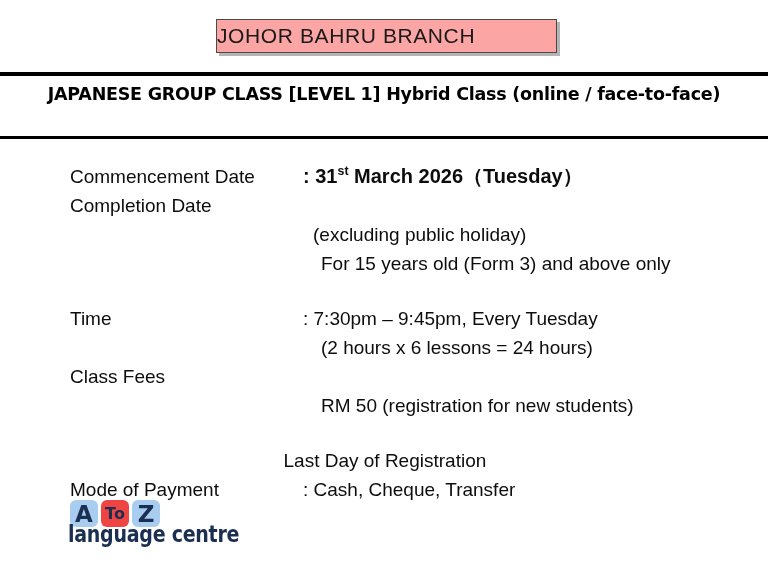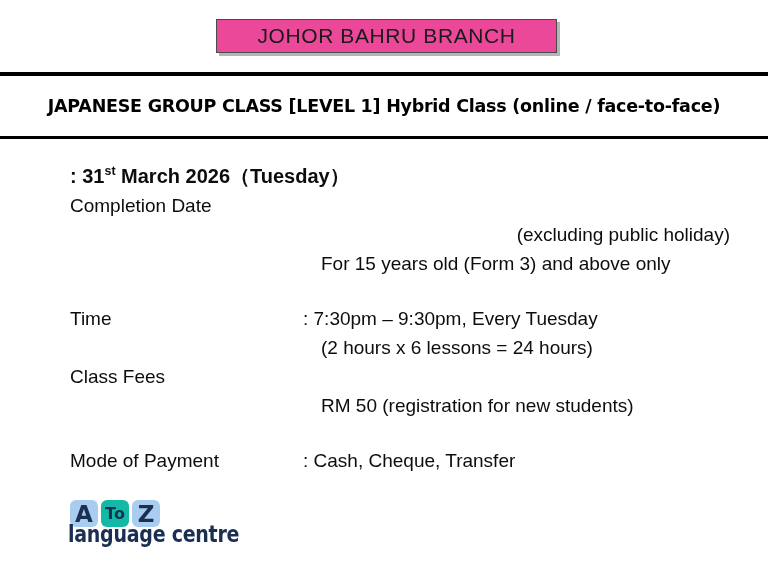--- a/index.html
+++ b/index.html
@@ -24,26 +24,25 @@
     width: 341px;
     height: 34px;
   }
   .branch-box {
     position: absolute;
     left: 0;
     top: 0;
     width: 100%;
     height: 100%;
     box-sizing: border-box;
-    background: #ec4899;
+    background: #fca5a5;
     border: 1.3px solid #4a4a4a;
     box-shadow: 3px 3px 0 0 rgba(120,120,120,0.55);
     display: flex;
     align-items: center;
-    justify-content: center;
   }
   .branch-text {
     font-family: "Liberation Sans", sans-serif;
     font-size: 21px;
     font-weight: 400;
     letter-spacing: 0.6px;
     color: #1a1a1a;
     white-space: nowrap;
   }
 
@@ -53,21 +52,21 @@
     left: 0;
     width: 768px;
     background: #000000;
   }
   .rule-top    { top: 72px;  height: 4px; }
   .rule-bottom { top: 136px; height: 3px; }
 
   .class-title {
     position: absolute;
     left: 0;
-    top: 96px;
+    top: 84px;
     width: 768px;
     text-align: center;
     font-family: "DejaVu Sans", sans-serif;
     font-size: 17.5px;
     font-weight: 700;
     letter-spacing: -0.25px;
     color: #000000;
     white-space: nowrap;
   }
 
@@ -103,21 +102,21 @@
   .value.strong {
     font-size: 20px;
     font-weight: 700;
   }
   .subline {
     font-size: 19px;
     color: #0d0d0d;
     line-height: 29px;
     white-space: nowrap;
   }
-  .indent-1 { padding-left: 243px; text-align: right; }
+  .indent-1 { padding-left: 243px; }
   .indent-2 { padding-left: 251px; }
 
   sup {
     font-size: 0.62em;
     vertical-align: super;
     line-height: 0;
   }
 
   
   .logo {
@@ -137,21 +136,21 @@
     height: 27px;
     border-radius: 6px;
     display: flex;
     align-items: center;
     justify-content: center;
     font-family: "DejaVu Sans", sans-serif;
     font-weight: 700;
     color: #1b2f52;
   }
   .tile-a, .tile-z { background: #a8cdf0; }
-  .tile-to        { background: #14b8a6; }
+  .tile-to        { background: #ef4444; }
   .tile-a  { font-size: 23px; }
   .tile-z  { font-size: 23px; }
   .tile-to { font-size: 16px; }
 
   .logo-word {
     margin-top: -6px;
     font-family: "DejaVu Sans Condensed", "Liberation Sans Narrow", "DejaVu Sans", sans-serif;
     font-size: 23px;
     font-weight: 700;
     color: #1b2f52;
@@ -170,42 +169,44 @@
   </div>
 </div>
 
 <div class="rule rule-top"></div>
 <div class="class-title">JAPANESE GROUP CLASS [LEVEL 1] Hybrid Class (online / face-to-face)</div>
 <div class="rule rule-bottom"></div>
 
 <div class="details">
 
   <div class="row">
+    <div class="label">Commencement Date</div>
     <div class="value strong"><span>:</span> <span>31</span><sup>st</sup><span> March 2026（Tuesday）</span></div>
   </div>
 
   <div class="row">
     <div class="label">Completion Date</div>
   </div>
 
   <div class="subline indent-1">(excluding public holiday)</div>
   <div class="subline indent-2">For 15 years old (Form 3) and above only</div>
 
   <div class="row gap-before">
     <div class="label">Time</div>
-    <div class="value">: 7:30pm – 9:30pm, Every Tuesday</div>
+    <div class="value">: 7:30pm – 9:45pm, Every Tuesday</div>
   </div>
   <div class="subline indent-2">(2 hours x 6 lessons = 24 hours)</div>
 
   <div class="row">
     <div class="label">Class Fees</div>
   </div>
   <div class="subline indent-2">RM 50 (registration for new students)</div>
 
   <div class="row gap-before">
+    <div class="label">Last Day of Registration</div>
   </div>
 
   <div class="row">
     <div class="label">Mode of Payment</div>
     <div class="value">: Cash, Cheque, Transfer</div>
   </div>
 
 </div>
 
 <div class="logo">

